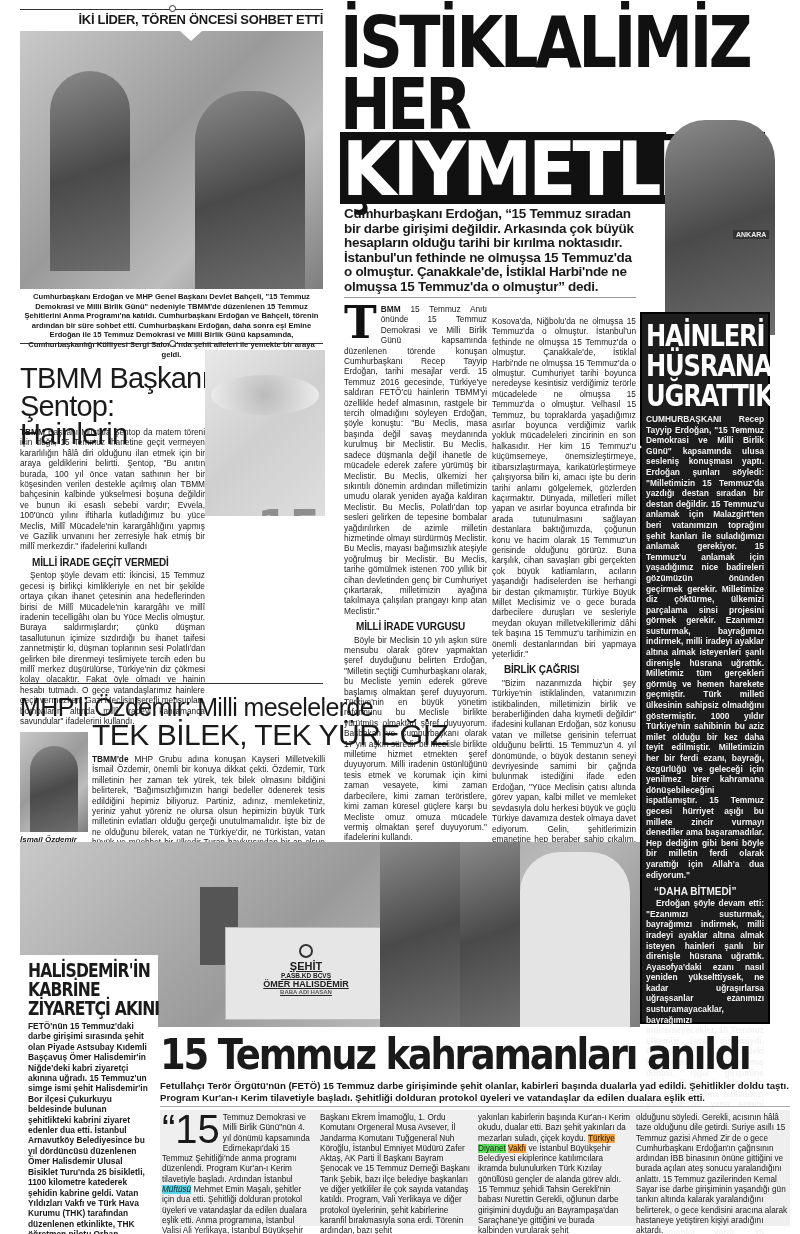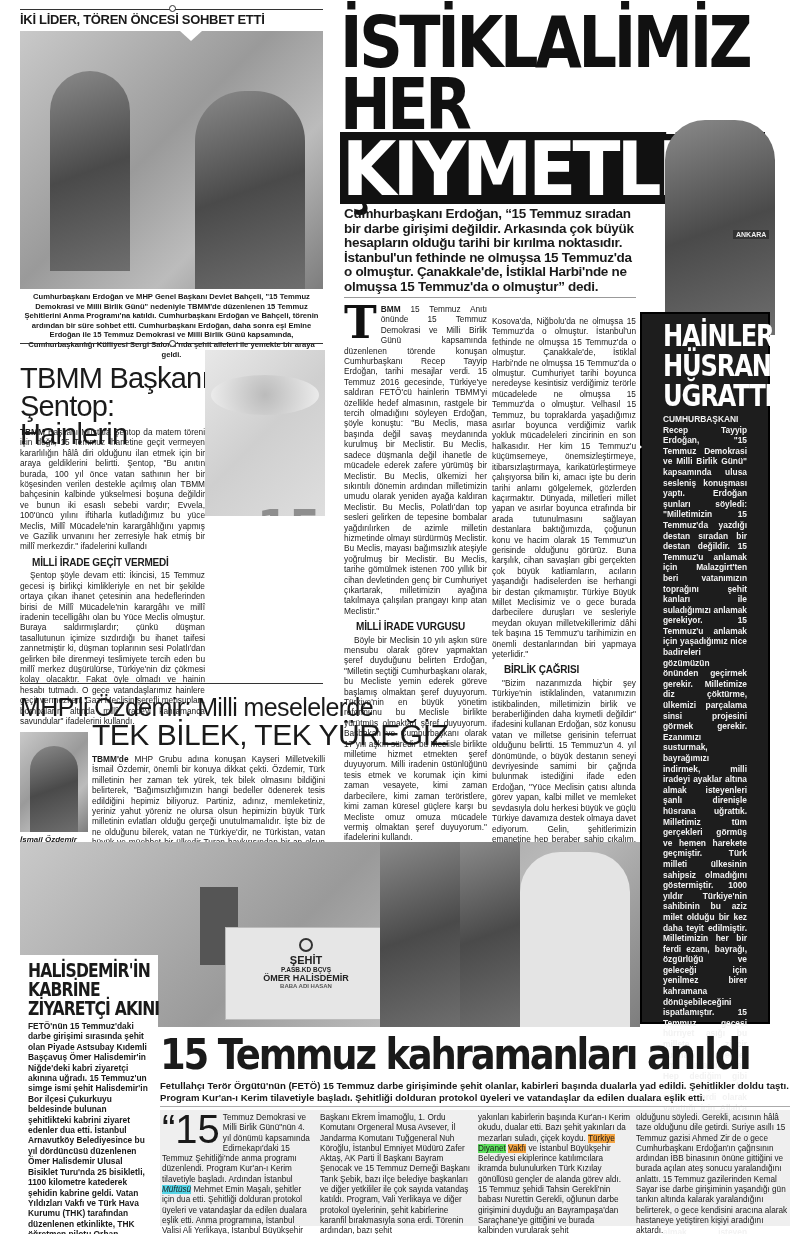--- a/index.html
+++ b/index.html
@@ -50,21 +50,21 @@
   .quote15 { float: left; font-size: 40px; line-height: 32px; font-family: Liberation Sans, sans-serif; margin-right: 3px; }
 
   .gravestone { background: #e6e6e6; border: 1px solid #bbb; text-align: center; font-weight: bold; color: #222; }
   .flag { background: #555; }
 </style>
 </head>
 <body>
 
 <div class="rule" style="left:20px; top:9px; width:303px;"></div>
 <div class="dot" style="left:169px; top:5px;"></div>
-<div class="abs" style="left:20px; top:12px; width:303px; text-align:left; font-weight:bold; font-size:13px; letter-spacing:-0.3px;">İKİ LİDER, TÖREN ÖNCESİ SOHBET ETTİ</div>
+<div class="abs" style="left:20px; top:12px; width:303px; text-align:right; font-weight:bold; font-size:13px; letter-spacing:-0.3px;">İKİ LİDER, TÖREN ÖNCESİ SOHBET ETTİ</div>
 <div class="abs photo" style="left:20px; top:31px; width:303px; height:258px;">
   <div class="abs" style="left:160px; top:0; width:0; height:0; border-left:11px solid transparent; border-right:11px solid transparent; border-top:10px solid #fff;"></div>
   <div class="abs photo dark" style="left:30px; top:40px; width:80px; height:200px; border-radius:40px 40px 0 0;"></div>
   <div class="abs photo dark" style="left:175px; top:60px; width:110px; height:198px; border-radius:50px 50px 0 0;"></div>
 </div>
 <div class="abs caption" style="left:20px; top:292px; width:303px;">Cumhurbaşkanı Erdoğan ve MHP Genel Başkanı Devlet Bahçeli, "15 Temmuz Demokrasi ve Milli Birlik Günü" nedeniyle TBMM'de düzenlenen 15 Temmuz Şehitlerini Anma Programı'na katıldı. Cumhurbaşkanı Erdoğan ve Bahçeli, törenin ardından bir süre sohbet etti. Cumhurbaşkanı Erdoğan, daha sonra eşi Emine Erdoğan ile 15 Temmuz Demokrasi ve Milli Birlik Günü kapsamında, Cumhurbaşkanlığı Külliyesi Sergi Salonu'nda şehit aileleri ile yemekte bir araya geldi.</div>
 <div class="rule" style="left:20px; top:343px; width:303px;"></div>
 <div class="dot" style="left:169px; top:340px;"></div>
 
 <div class="abs mega" style="left:340px; top:6px; font-size:72px; transform:scaleX(0.84);">İSTİKLALİMİZ</div>
@@ -86,21 +86,21 @@
   <div style="text-indent:10px;">Böyle bir Meclisin 10 yılı aşkın süre mensubu olarak görev yapmaktan şeref duyduğunu belirten Erdoğan, "Milletin seçtiği Cumhurbaşkanı olarak, bu Mecliste yemin ederek göreve başlamış olmaktan şeref duyuyorum. Türkiye'nin en büyük yönetim reformunu bu Meclisle birlikte yürütmüş olmaktan şeref duyuyorum. Başbakan ve Cumhurbaşkanı olarak 17 yılı aşkın süredir bu Meclisle birlikte milletime hizmet etmekten şeref duyuyorum. Milli iradenin üstünlüğünü tesis etmek ve korumak için kimi zaman vesayete, kimi zaman darbecilere, kimi zaman teröristlere, kimi zaman küresel güçlere karşı bu Mecliste omuz omuza mücadele vermiş olmaktan şeref duyuyorum." ifadelerini kullandı.</div>
   <div class="sub">SIRADAN BİR GİRİŞİM DEĞİLDİ</div>
   <div style="text-indent:10px;">15 Temmuz'un, asla sıradan bir darbe girişimi olmadığının altını çizen Erdoğan, şöyle konuştu: "Arkasında çok büyük hesapların olduğu, gerçekleştiğinde ülke ve millet olarak bambaşka mecralara sürükleneceğimiz tarihi bir kırılma noktasıdır. Açık söylüyorum, Malazgirt'te ne olmuşsa 15 Temmuz'da o olmuştur.</div>
 </div>
 <div class="abs small" style="left:492px; top:316px; width:144px;">
   <div>Kosova'da, Niğbolu'da ne olmuşsa 15 Temmuz'da o olmuştur. İstanbul'un fethinde ne olmuşsa 15 Temmuz'da o olmuştur. Çanakkale'de, İstiklal Harbi'nde ne olmuşsa 15 Temmuz'da o olmuştur. Cumhuriyet tarihi boyunca neredeyse kesintisiz verdiğimiz terörle mücadelede ne olmuşsa 15 Temmuz'da o olmuştur. Velhasıl 15 Temmuz, bu topraklarda yaşadığımız asırlar boyunca verdiğimiz varlık yokluk mücadeleleri zincirinin en son halkasıdır. Her kim 15 Temmuz'u küçümsemeye, önemsizleştirmeye, itibarsızlaştırmaya, karikatürleştirmeye çalışıyorsa bilin ki, amacı işte bu derin tarihi anlamı gölgelemek, gözlerden kaçırmaktır. Dünyada, milletleri millet yapan ve asırlar boyunca etrafında bir arada tutunulmasını sağlayan destanlara baktığımızda, çoğunun konu ve hacim olarak 15 Temmuz'un gerisinde olduğunu görürüz. Buna karşılık, cihan savaşları gibi gerçekten çok büyük katliamların, acıların yaşandığı hadiselerden ise herhangi bir destan çıkmamıştır. Türkiye Büyük Millet Meclisimiz ve o gece burada darbecilere duruşları ve sesleriyle meydan okuyan milletvekillerimiz dâhi tek başına 15 Temmuz'u tarihimizin en önemli destanlarından biri yapmaya yeterlidir."</div>
   <div class="sub" style="">BİRLİK ÇAĞRISI</div>
   <div style="text-indent:10px;">"Bizim nazarımızda hiçbir şey Türkiye'nin istiklalinden, vatanımızın istikbalinden, milletimizin birlik ve beraberliğinden daha kıymetli değildir" ifadesini kullanan Erdoğan, söz konusu vatan ve milletse gerisinin teferruat olduğunu belirtti. 15 Temmuz'un 4. yıl dönümünde, o büyük destanın seneyi devriyesinde samimi bir çağrıda bulunmak istediğini ifade eden Erdoğan, "Yüce Meclisin çatısı altında görev yapan, kalbi millet ve memleket sevdasıyla dolu herkesi büyük ve güçlü Türkiye davamıza destek olmaya davet ediyorum. Gelin, şehitlerimizin emanetine hep beraber sahip çıkalım. Gelin, bu ülkeyi 2023 hedeflerine birlikte ulaştıralım. Gelin, 2053 ve 2071 vizyonumuzu beraber inşa edelim. Gelin, Türkiye'yi aydınlık yarınlara hep birlikte taşıyalım. Bunu başardığımızda, Allah'ın izniyle, ülkemizin önünü kesebilecek, milletimizi hedeflerine ulaşmaktan alıkoyacak hiçbir engel yoktur" dedi.</div>
 </div>
 
-<div class="abs sidebar" style="left:640px; top:312px; width:130px; height:712px; padding:6px 21px;">
+<div class="abs sidebar" style="left:640px; top:312px; width:130px; height:712px; padding:6px 4px;">
   <h2>HAİNLERİ</h2>
   <h2>HÜSRANA</h2>
   <h2>UĞRATTIK</h2>
   <div class="small" style="margin-top:4px;">CUMHURBAŞKANI Recep Tayyip Erdoğan, "15 Temmuz Demokrasi ve Milli Birlik Günü" kapsamında ulusa sesleniş konuşması yaptı. Erdoğan şunları söyledi: "Milletimizin 15 Temmuz'da yazdığı destan sıradan bir destan değildir. 15 Temmuz'u anlamak için Malazgirt'ten beri vatanımızın toprağını şehit kanları ile suladığımızı anlamak gerekiyor. 15 Temmuz'u anlamak için yaşadığımız nice badireleri gözümüzün önünden geçirmek gerekir. Milletimize diz çöktürme, ülkemizi parçalama sinsi projesini görmek gerekir. Ezanımızı susturmak, bayrağımızı indirmek, milli iradeyi ayaklar altına almak isteyenleri şanlı direnişle hüsrana uğrattık. Milletimiz tüm gerçekleri görmüş ve hemen harekete geçmiştir. Türk milleti ülkesinin sahipsiz olmadığını göstermiştir. 1000 yıldır Türkiye'nin sahibinin bu aziz milet olduğu bir kez daha teyit edilmiştir. Milletimizin her bir ferdi ezanı, bayrağı, özgürlüğü ve geleceği için yenilmez birer kahramana dönüşebileceğini ispatlamıştır. 15 Temmuz gecesi hürriyet aşığı bu millete zincir vurmayı denediler ama başaramadılar. Hep dediğim gibi beni böyle bir milletin ferdi olarak yarattığı için Allah'a dua ediyorum."</div>
   <div style="font-weight:bold; font-size:10px; margin:6px 0 1px 8px;">“DAHA BİTMEDİ”</div>
   <div class="small" style="text-indent:10px;">Erdoğan şöyle devam etti: "Ezanımızı susturmak, bayrağımızı indirmek, milli iradeyi ayaklar altına almak isteyen hainleri şanlı bir direnişle hüsrana uğrattık. Ayasofya'daki ezanı nasıl yeniden yükselttiysek, ne kadar uğraşırlarsa uğraşsanlar ezanımızı susturamayacaklar, bayrağımızı indiremeyecekler. 15 Temmuz ülkemizi işgal girişimiydi. Ordumuzun içindeki teröristlerin kullanılmış olması, işgal girişimine alçakça ihaneti de eklemiştir. Bu darbe girişimi, milletimizi yıldırmak bir yana azmini kamçılamıştır. Şaşkınlığa uğrayanlara diyoruz ki daha bitmedi! Bu milletin daha söyleyecek daha çok sözü var. Kahraman ordumuz cephede harp ederken; dua ordumuz da başka bir harp veriyordu. 15 Temmuz'da 'Bugün değilse ne zaman öleceğiz' diyerek düşmanın üstüne yürüyen nice kahramanlar vardı. 15 Temmuz Demokrasi ve Milli Birlik Günü o gün yaşadığımız kucaklaşmayı ve birliği ilelebet hatırlayacaktır. Rabbim bu millete bir daha 15 Temmuzlar yaşatmasın diyorum."</div>
 </div>
 <div class="abs" style="left:636px; top:442px; width:0; height:0; border-top:5px solid transparent; border-bottom:5px solid transparent; border-left:6px solid #fff;"></div>
 
 <div class="abs h-sentop" style="left:20px; top:364px; width:200px;">
@@ -130,21 +130,21 @@
   <div class="abs photo dark" style="left:10px; top:14px; width:48px; height:86px; border-radius:24px 24px 0 0;"></div>
 </div>
 <div class="abs" style="left:20px; top:835px; font-style:italic; font-size:8px; font-weight:bold;">İsmail Özdemir</div>
 <div class="abs small" style="left:92px; top:754px; width:233px;">
   <b>TBMM'de</b>
   <span>MHP Grubu adına konuşan Kayseri Milletvekilli İsmail Özdemir, önemli bir konuya dikkat çekti. Özdemir, Türk milletinin her zaman tek yürek, tek bilek olmasını bildiğini belirterek, "Bağımsızlığımızın hangi bedeller ödenerek tesis edildiğini hepimiz biliyoruz. Partiniz, adınız, memleketiniz, yeriniz yahut yöreniz ne olursa olsun hepimizin büyük Türk milletinin evlatları olduğu gerçeği unutulmamalıdır. İşte biz de ne olduğunu bilerek, vatan ne Türkiye'dir, ne Türkistan, vatan büyük ve müebbet bir ülkedir Turan haykırışından bir an olsun sapmayacak, azim ve kararlılıkla yolumuza devam edeceğiz" dedi.</span>
 </div>
 
 <div class="abs photo" style="left:20px; top:842px; width:620px; height:185px;">
   <div class="abs flag" style="left:180px; top:45px; width:38px; height:78px;"></div>
-  <div class="abs gravestone" style="left:205px; top:85px; width:162px; height:93px; padding-top:10px;">
+  <div class="abs gravestone" style="left:205px; top:85px; width:162px; height:93px; padding-top:16px;text-decoration:underline;">
     <div style="width:14px; height:14px; border:2px solid #333; border-radius:50%; margin:0 auto 2px;"></div>
     <div style="font-size:11px;">ŞEHİT</div>
     <div style="font-size:6.5px;">P.ASB.KD BÇVŞ</div>
     <div style="font-size:9px;">ÖMER HALİSDEMİR</div>
     <div style="font-size:6px; color:#555;">BABA ADI HASAN</div>
   </div>
   <div class="abs photo dark" style="left:360px; top:0; width:80px; height:185px;"></div>
   <div class="abs photo dark" style="left:440px; top:0; width:60px; height:185px;"></div>
   <div class="abs" style="left:500px; top:10px; width:110px; height:175px; background:#e4e4e4; border-radius:40px 40px 0 0;"></div>
 </div>

